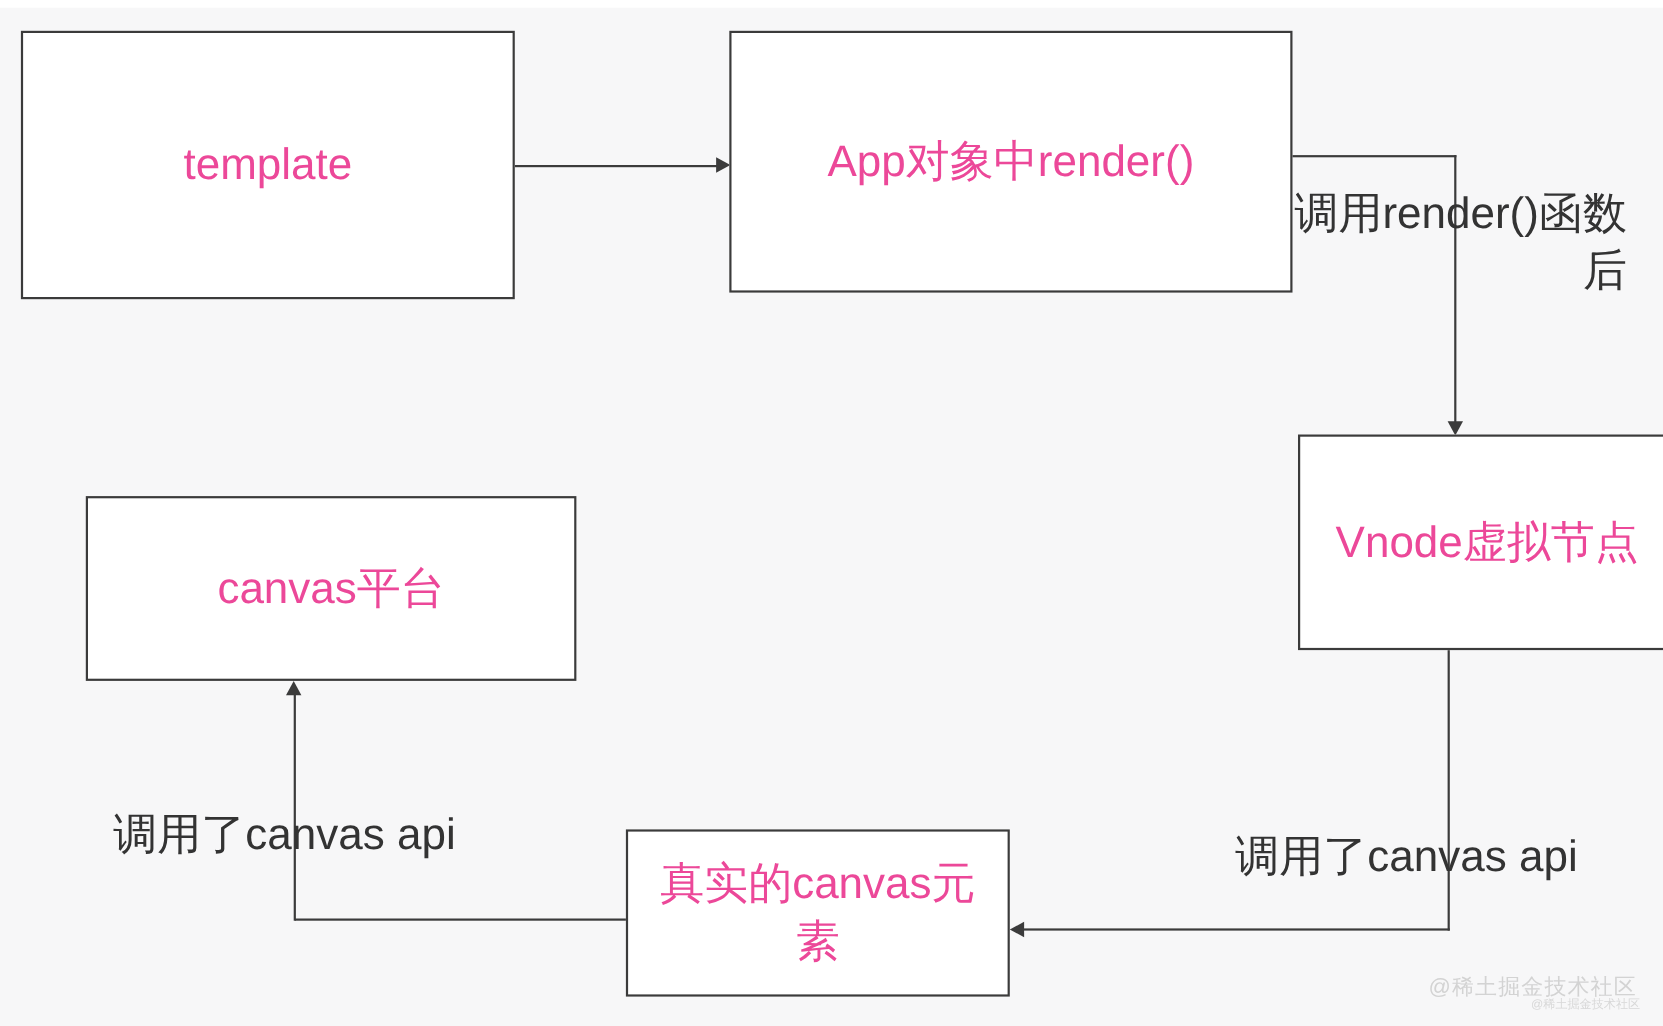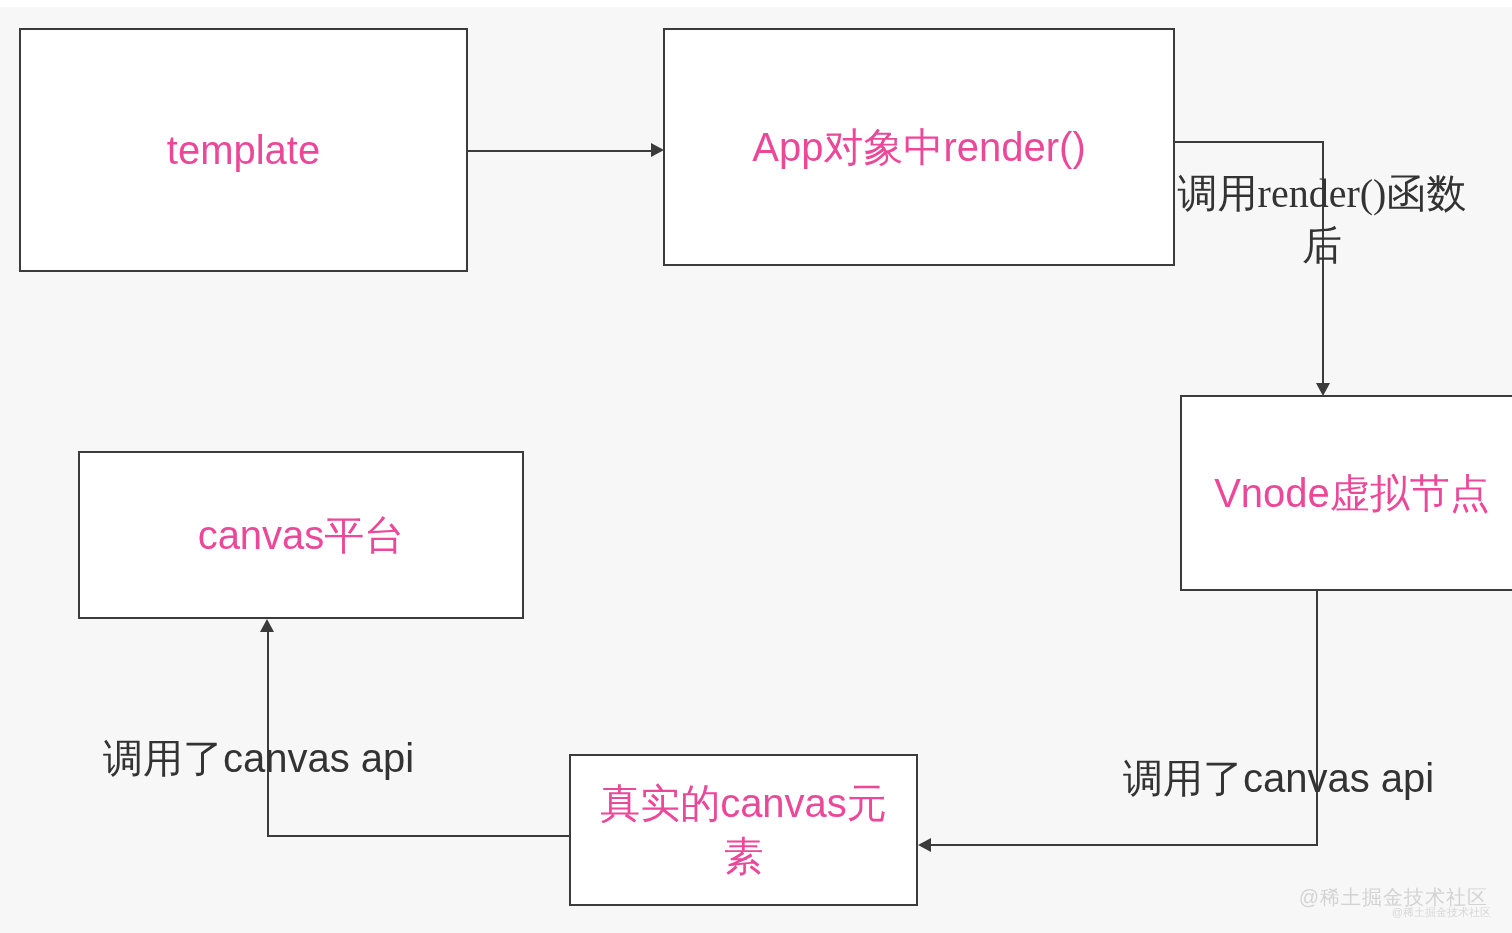--- a/index.html
+++ b/index.html
@@ -66,21 +66,21 @@
     border-left:7px solid transparent; border-right:7px solid transparent;
   }
 
   .edge-label {
     position:absolute;
     font-size:40px; color:#333333;
     background:transparent;
   }
   #label-after-render {
     left:1165px; top:168px; width:314px;
-    text-align:center; line-height:52px;font-family:Liberation Serif, serif;
+    text-align:right; line-height:52px;
   }
   #label-api-left  { left:103px;  top:731px; white-space:nowrap; }
   #label-api-right { left:1123px; top:751px; white-space:nowrap; }
 
   .watermark { position:absolute; color:#d3d3d3; white-space:nowrap;margin-left:37px; }
   #watermark-large { right:24px; top:884px; font-size:20px; letter-spacing:1px; }
   #watermark-small { right:21px; top:905px; font-size:11px; color:#d8d8d8; }
 </style>
 </head>
 <body>

